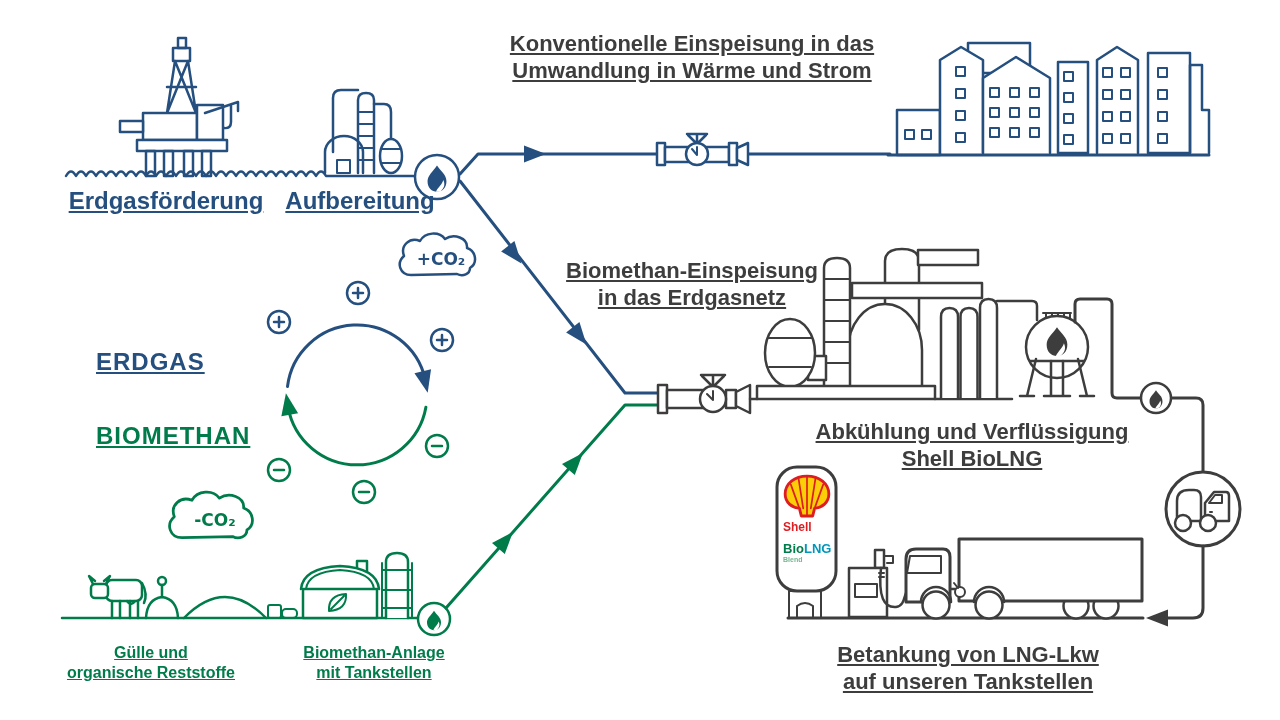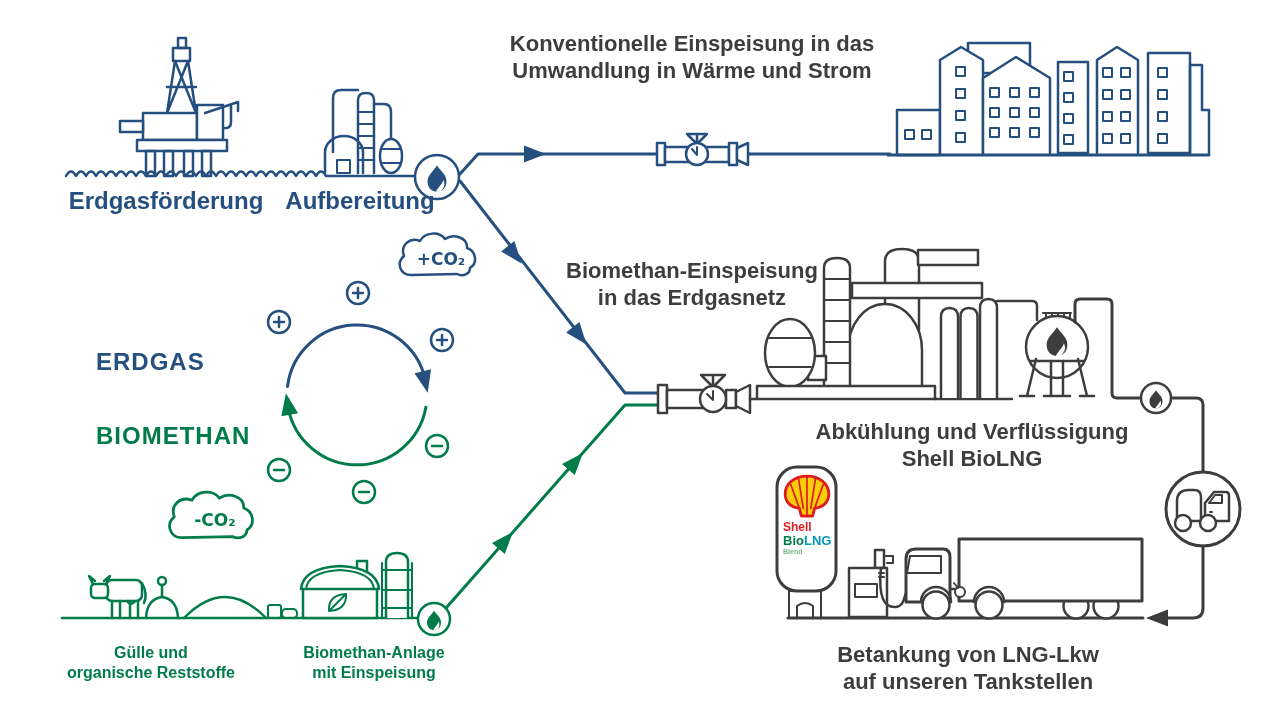--- a/index.html
+++ b/index.html
@@ -15,29 +15,29 @@
   .s25{stroke-width:2.5}
   .s3{stroke-width:3}
   .fb{fill:#254F7E;stroke:none}
   .fg{fill:#007B4A;stroke:none}
   .fd{fill:#3D3D3D;stroke:none}
   svg *{stroke-linecap:round;stroke-linejoin:round}
   .cloudtext{font:700 17px "DejaVu Sans",sans-serif;text-anchor:middle;stroke:none}
   .tb{fill:#254F7E}
   .tg{fill:#007B4A}
   
-  .lbl{position:absolute;font-weight:700;line-height:1.24;}
+  .lbl{position:absolute;font-weight:700;line-height:1.24;text-decoration:underline;}
   .center{transform:translateX(-50%);text-align:center;white-space:nowrap;}
   .gray{color:#3D3D3D;font-size:22px;}
   .blue{color:#254F7E;font-size:24px;}
   .green{color:#007B4A;font-size:16px;}
   .caps{font-size:24px;letter-spacing:1px;}
   .pylon-text{position:absolute;width:52px;line-height:1.05;font-weight:700;}
   .shell-word{color:#DD1D21;font-size:12px;}
-  .biolng-word{font-size:13px;letter-spacing:0;}
+  .biolng-word{font-size:13px;letter-spacing:0;margin-top:8px;}
   .bio{color:#007B4A}
   .lng{color:#0097BB}
   .blend-word{color:#76B690;font-size:7px;font-weight:700;margin-top:1px;}
 </style>
 </head>
 <body>
 
 <div class="stage">
 
 <svg width="1280" height="720" viewBox="0 0 1280 720">
@@ -334,21 +334,21 @@
 <div class="lbl blue caps" style="left:96px;top:347px">ERDGAS</div>
 <div class="lbl caps" style="left:96px;top:421px;color:#007B4A">BIOMETHAN</div>
 
 <div class="lbl center green" style="left:151px;top:643px">
   <div>Gülle und</div>
   <div>organische Reststoffe</div>
 </div>
 
 <div class="lbl center green" style="left:374px;top:643px">
   <div>Biomethan-Anlage</div>
-  <div>mit Einspeisung</div>
+  <div>mit Tankstellen</div>
 </div>
 
 <div class="lbl center gray" style="left:972px;top:418px">
   <div>Abkühlung und Verflüssigung</div>
   <div>Shell BioLNG</div>
 </div>
 
 <div class="lbl center gray" style="left:968px;top:641px">
   <div>Betankung von LNG-Lkw</div>
   <div>auf unseren Tankstellen</div>

